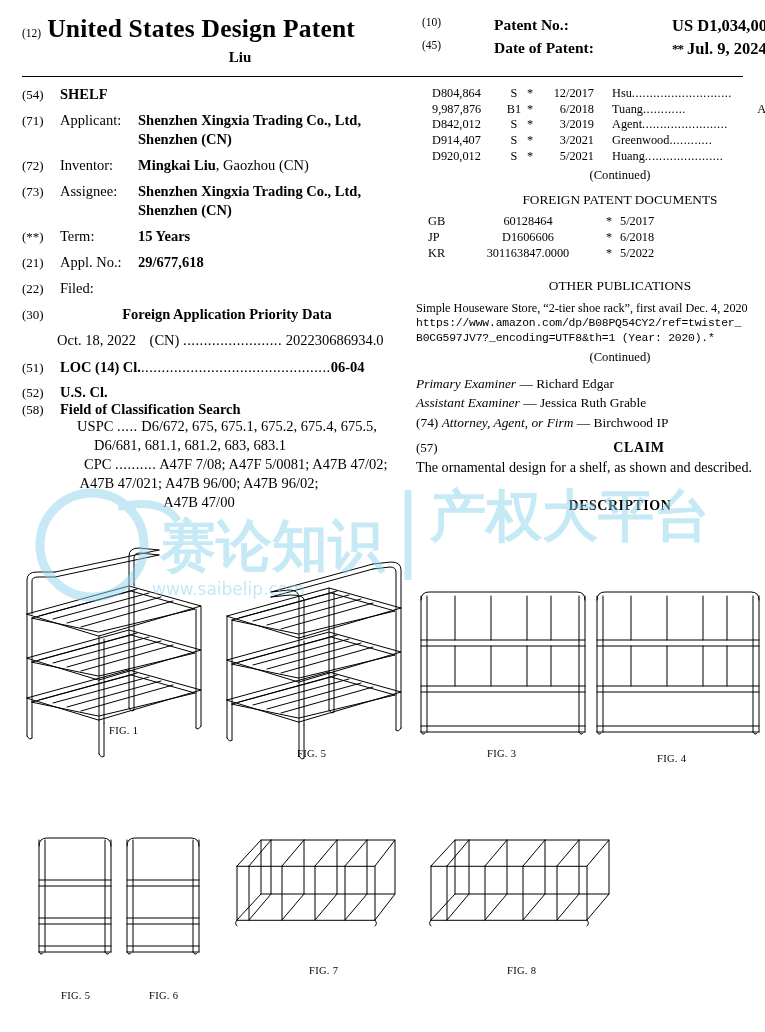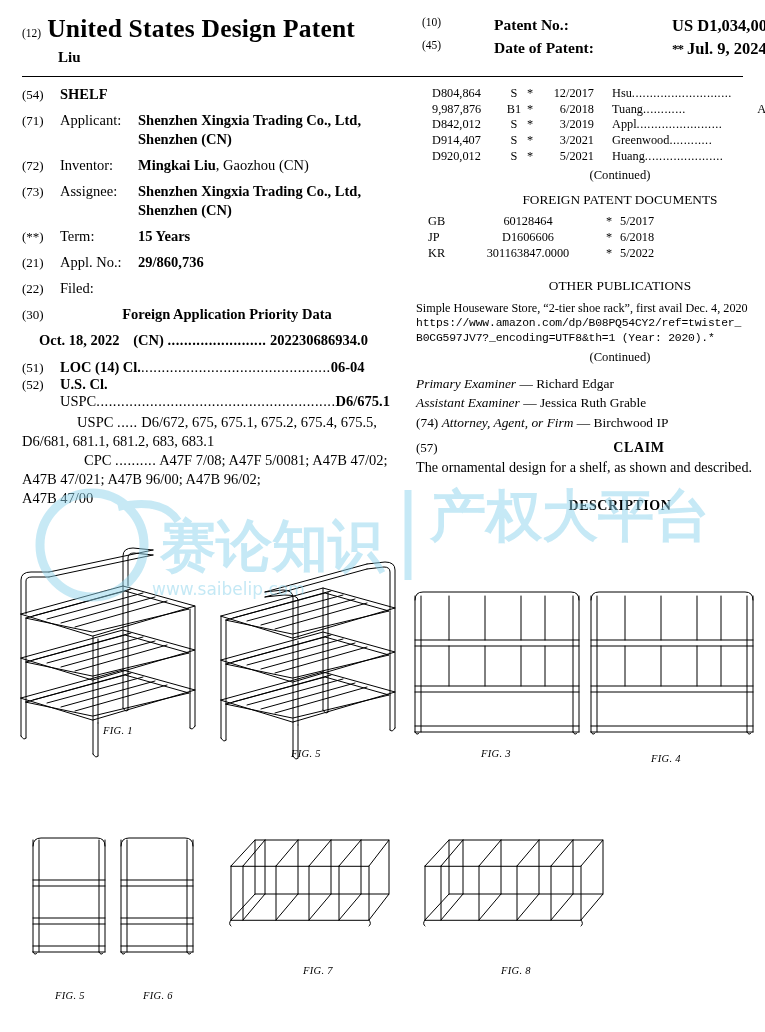--- a/index.html
+++ b/index.html
@@ -51,20 +51,21 @@
     font-weight: bold;
     font-family: "Liberation Serif", serif;
     letter-spacing: 0.2px;
     white-space: nowrap;
   }
   .inventor-line {
     margin-top: 5px;
     margin-left: 36px;
     font-size: 15px;
     font-weight: bold;
+    text-align: center;
   }
   .hdr-row {
     display: flex;
     align-items: flex-start;
     font-size: 15px;
     margin-bottom: 3px;
     gap: 46px;
   }
   .hdr-row .lbl-num {
     font-size: 11.5px;
@@ -138,22 +139,22 @@
     margin-left: 116px;
     font-size: 14.5px;
     font-weight: bold;
     margin-top: -7px;
     margin-bottom: 9px;
   }
   .dotline {
     font-size: 14.5px;
     margin-bottom: 2px;
   }
-  .indent1 { margin-left: 17px; font-weight: bold; }
-  .rt { text-align: left; }
+  .indent1 { margin-left: 35px; }
+  .rt { text-align: center; }
 
   .claim-row {
     display: flex;
     font-size: 14.5px;
     margin-bottom: 3px;
   }
   .claim-row .tag { width: 38px; flex: 0 0 38px; font-size: 13px; }
 
   
   .ref-table {
@@ -232,26 +233,25 @@
     width: 765px;
     height: 240px;
     pointer-events: none;
     z-index: 5;
     opacity: 0.55;
   }
 
   
   .figs {
     position: absolute;
-    left: 3px;
+    left: 9px;
     top: 540px;
     width: 708px;
     height: 492px;
     z-index: 2;
-    font-style: italic;
   }
   .figcap {
     position: absolute;
     font-size: 10.5px;
     font-family: "Liberation Serif", serif;
     letter-spacing: 0.3px;
   }
 </style>
 </head>
 <body>
@@ -313,53 +313,54 @@
 
       <div class="frow">
         <span class="tag">(**)</span>
         <span class="fld">Term:</span>
         <span class="body b">15 Years</span>
       </div>
 
       <div class="frow">
         <span class="tag">(21)</span>
         <span class="fld">Appl. No.:</span>
-        <span class="body b">29/860,736</span>
+        <span class="body b">29/677,618</span>
       </div>
 
       <div class="frow">
         <span class="tag">(22)</span>
         <span class="fld">Filed:</span>
       </div>
 
       <div class="frow">
         <span class="tag">(30)</span>
         <span class="body b" style="text-align:center;">Foreign Application Priority Data</span>
       </div>
 
       <div class="dotline indent1" style="margin-bottom:10px;">
         <span>Oct. 18, 2022</span>
         <span style="margin-left:10px;">(CN)</span>
         <span class="dots">........................</span>
         <span>202230686934.0</span>
       </div>
 
-      <div class="frow" style="margin-bottom:0;">
+      <div class="frow" style="margin-bottom:8px;">
         <span class="tag">(51)</span>
         <span class="body"><span class="b">LOC (14) Cl.</span><span class="dots">..............................................</span><span class="b">06-04</span></span>
       </div>
 
       <div class="frow" style="margin-bottom:0px;">
         <span class="tag">(52)</span>
         <span class="body b">U.S. Cl.</span>
       </div>
-      <div class="dotline" style="margin-left:38px;margin-bottom:4px;">
-        <span>USPC</span><span class="dots">..........................................................</span><span class="b">D6/675.1</span>
-      </div>
-
+
+      <div class="frow" style="margin-bottom:0px;">
+        <span class="tag">(58)</span>
+        <span class="body b">Field of Classification Search</span>
+      </div>
       <div class="dotline" style="margin-left:38px;text-align:center;">
         <span>USPC</span>
         <span class="dots">.....</span>
         <span>D6/672, 675, 675.1, 675.2, 675.4, 675.5,</span>
       </div>
       <div class="dotline rt" style="padding-right:36px;">D6/681, 681.1, 681.2, 683, 683.1</div>
       <div class="dotline" style="margin-left:62px;">
         <span>CPC</span>
         <span class="dots">..........</span>
         <span>A47F 7/08; A47F 5/0081; A47B 47/02;</span>
@@ -386,21 +387,21 @@
           <span class="c2">*</span>
           <span class="c3">6/2018</span>
           <span class="c4"><span>Tuang</span><span class="dots">............</span></span>
           <span class="c5">A47B 47/027</span>
         </div>
         <div class="ref-row">
           <span class="c1">D842,012</span>
           <span class="c2">S</span>
           <span class="c2">*</span>
           <span class="c3">3/2019</span>
-          <span class="c4"><span>Appl</span><span class="dots">........................</span></span>
+          <span class="c4"><span>Agent</span><span class="dots">........................</span></span>
           <span class="c5">D6/675.2</span>
         </div>
         <div class="ref-row">
           <span class="c1">D914,407</span>
           <span class="c2">S</span>
           <span class="c2">*</span>
           <span class="c3">3/2021</span>
           <span class="c4"><span>Greenwood</span><span class="dots">............</span></span>
           <span class="c5">D6/675.1</span>
         </div>

